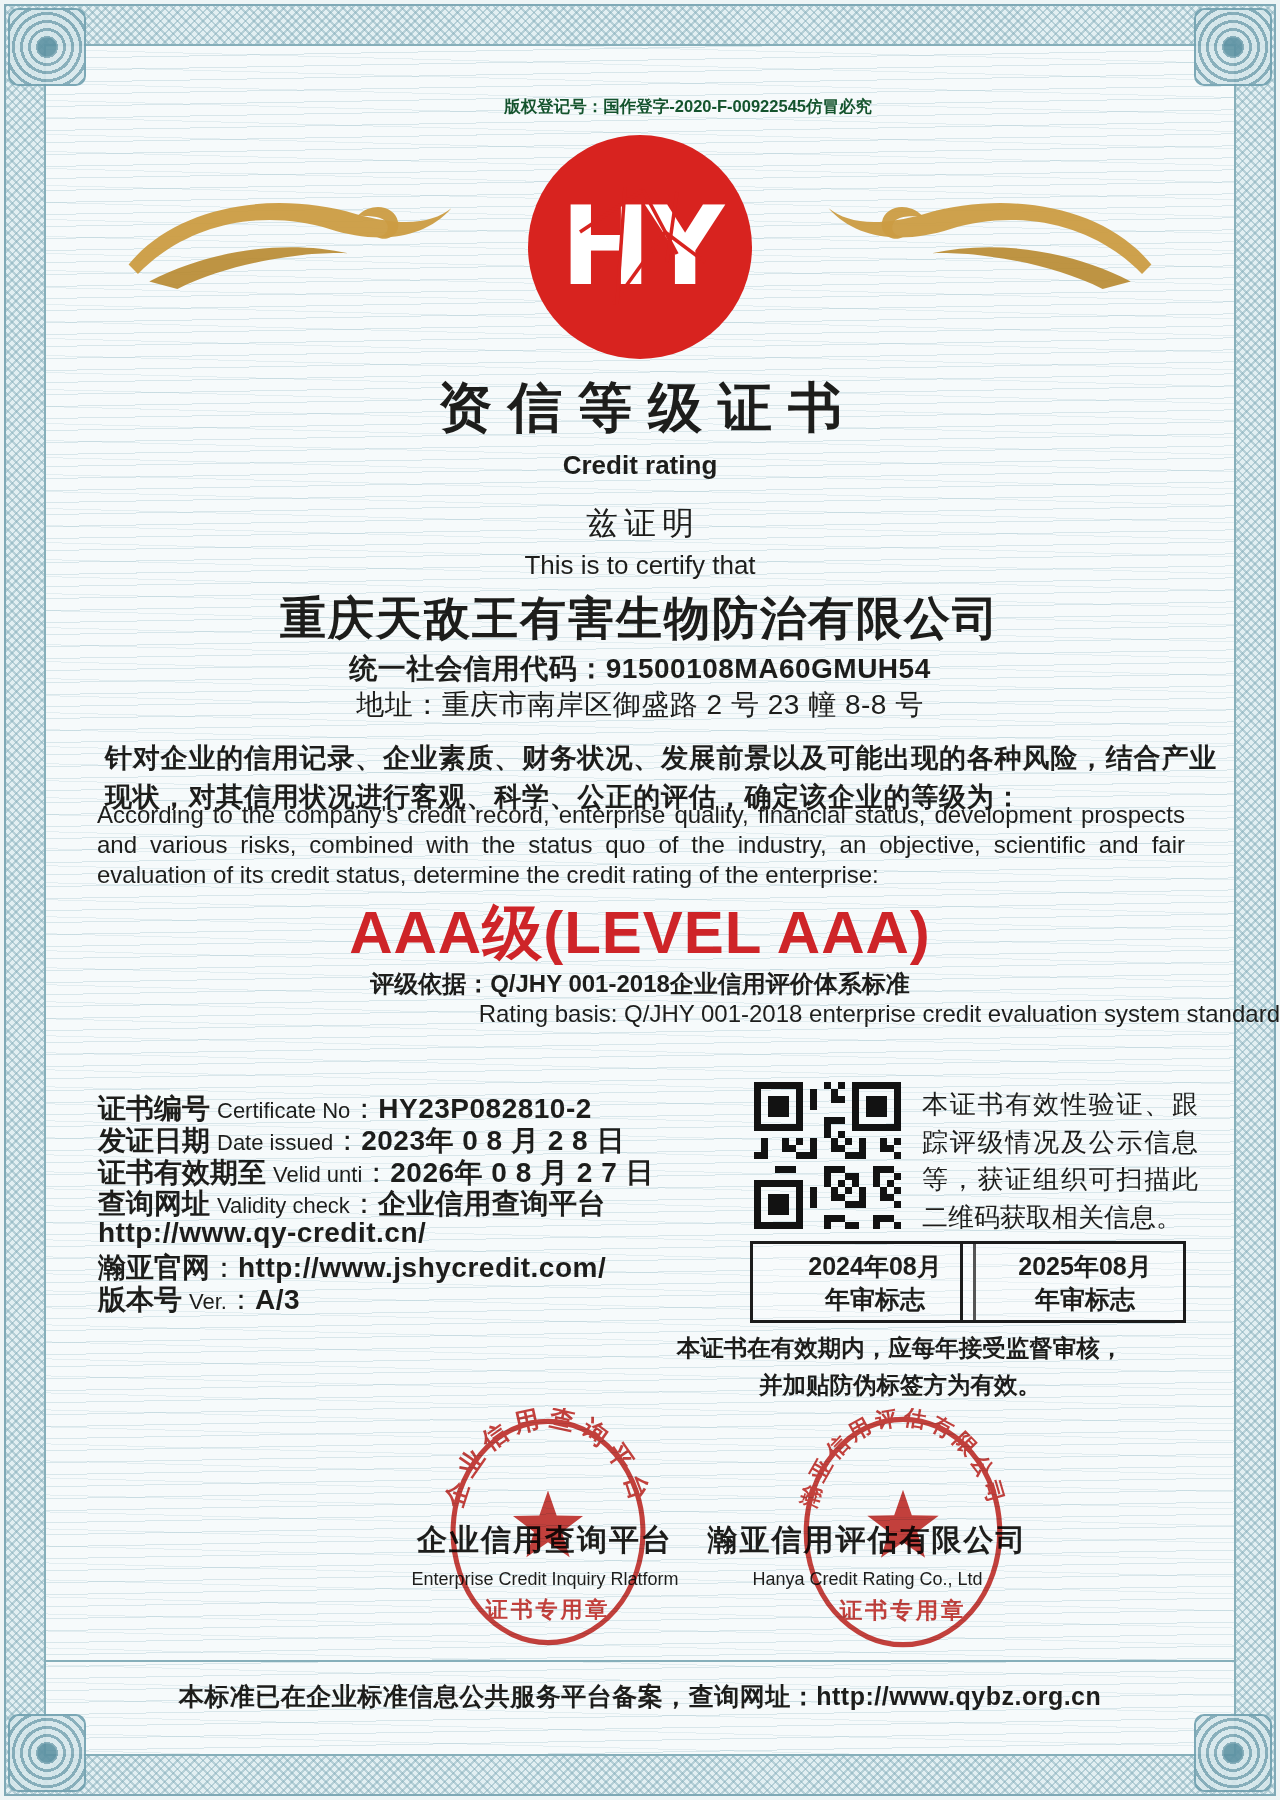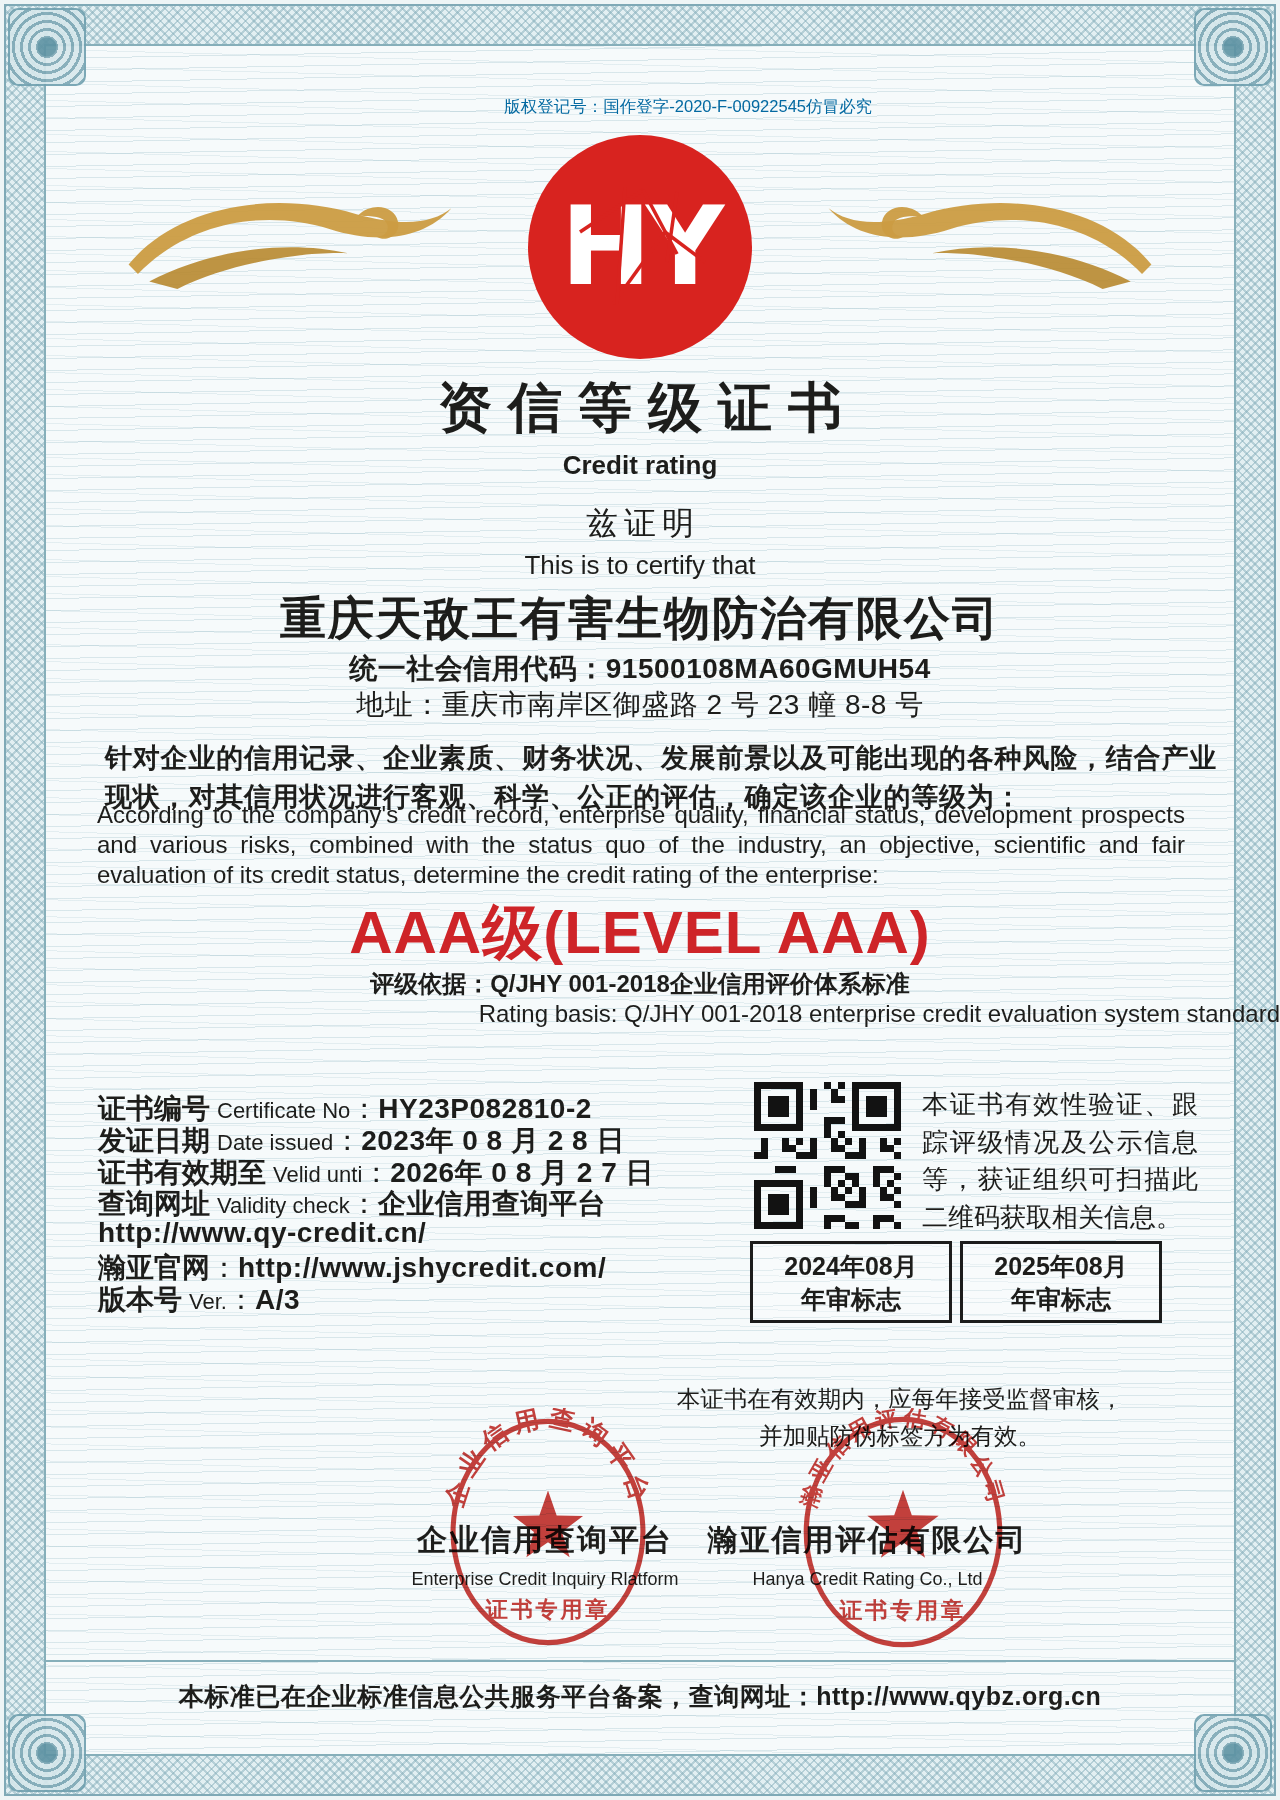--- a/index.html
+++ b/index.html
@@ -25,21 +25,21 @@
   .corner{position:absolute;width:74px;height:74px;border-radius:10px;
     background:
       radial-gradient(circle at center, #5e93a3 0 9px, transparent 10px),
       repeating-radial-gradient(circle at center, #7fa9b6 0 3px, #d7e8ec 3px 8px);
     border:2px solid #6fa0af;opacity:.9;}
   .c-tl{left:8px;top:8px}.c-tr{right:8px;top:8px}.c-bl{left:8px;bottom:8px}.c-br{right:8px;bottom:8px}
 
   
   .abs{position:absolute;z-index:3;}
   .ctr{left:0;width:1280px;text-align:center;}
-  .copyright{top:96px;right:408px;font-size:16.5px;font-weight:400;color:#0369a1;white-space:nowrap;}
+  .copyright{top:96px;right:408px;font-size:16.5px;font-weight:700;color:#14532d;white-space:nowrap;}
   .title-zh{top:372px;font-size:54px;font-weight:600;letter-spacing:16px;text-indent:16px;}
   .title-en{top:450px;font-size:26px;font-weight:600;}
   .certify-zh{top:502px;font-size:32px;letter-spacing:6px;text-indent:6px;}
   .certify-en{top:550px;font-size:26px;}
   .company{top:588px;font-size:46px;font-weight:bold;letter-spacing:2px;}
   .code-line{top:650px;font-size:28px;font-weight:600;letter-spacing:.5px;}
   .addr-line{top:686px;font-size:28px;font-weight:400;letter-spacing:.5px;}
   .stmt-zh{left:97px;width:1090px;font-size:27px;font-weight:600;letter-spacing:.8px;white-space:nowrap;margin-left:8px;}
   .stmt-zh1{top:740px;} .stmt-zh2{top:779px;}
   .stmt-en{left:97px;top:800px;width:1088px;font-size:24px;line-height:30px;text-align:justify;}
@@ -51,24 +51,24 @@
   .details{left:98px;top:1090px;width:650px;}
   .dline{height:31.8px;white-space:nowrap;}
   .d-zh{font-size:28px;font-weight:600;}
   .d-en{font-size:22px;margin-left:7px;}
   .d-sep{font-size:28px;}
   .d-val{font-size:28px;font-weight:700;letter-spacing:.5px;}
 
   
   .qr{left:754px;top:1082px;width:147px;height:147px;z-index:2;}
   .qr-note{left:922px;top:1086px;width:276px;font-size:26px;line-height:37.6px;text-align:justify;font-weight:500;}
-  .audit-box{top:1241px;width:196px;height:70px;border:3px solid #1c1c1c;text-align:center;padding-top:6px;background:rgba(255,255,255,.25);}
+  .audit-box{top:1241px;width:196px;height:70px;border:3px solid #1c1c1c;text-align:center;padding-top:6px;background:rgba(255,255,255,.25);padding-left:24px;}
   .ab1{left:750px;} .ab2{left:960px;}
   .ab-month,.ab-label{font-size:25px;font-weight:600;line-height:33px;}
-  .audit-note{left:655px;top:1381px;width:490px;text-align:center;font-size:23.5px;font-weight:400;line-height:37px;}
+  .audit-note{left:655px;top:1330px;width:490px;text-align:center;font-size:23.5px;font-weight:700;line-height:37px;}
 
   
   .seal{position:absolute;z-index:4;mix-blend-mode:multiply;opacity:.92;}
   .seal-l{left:442px;top:1408px;width:212px;height:248px;}
   .seal-r{left:795px;top:1408px;width:216px;height:248px;}
   .org{position:absolute;z-index:3;text-align:center;}
   .org-l{left:375px;top:1520px;width:340px;}
   .org-r{left:695px;top:1520px;width:345px;}
   .org-zh{font-size:30px;font-weight:bold;letter-spacing:2px;}
   .org-en{font-size:18px;margin-top:8px;}

